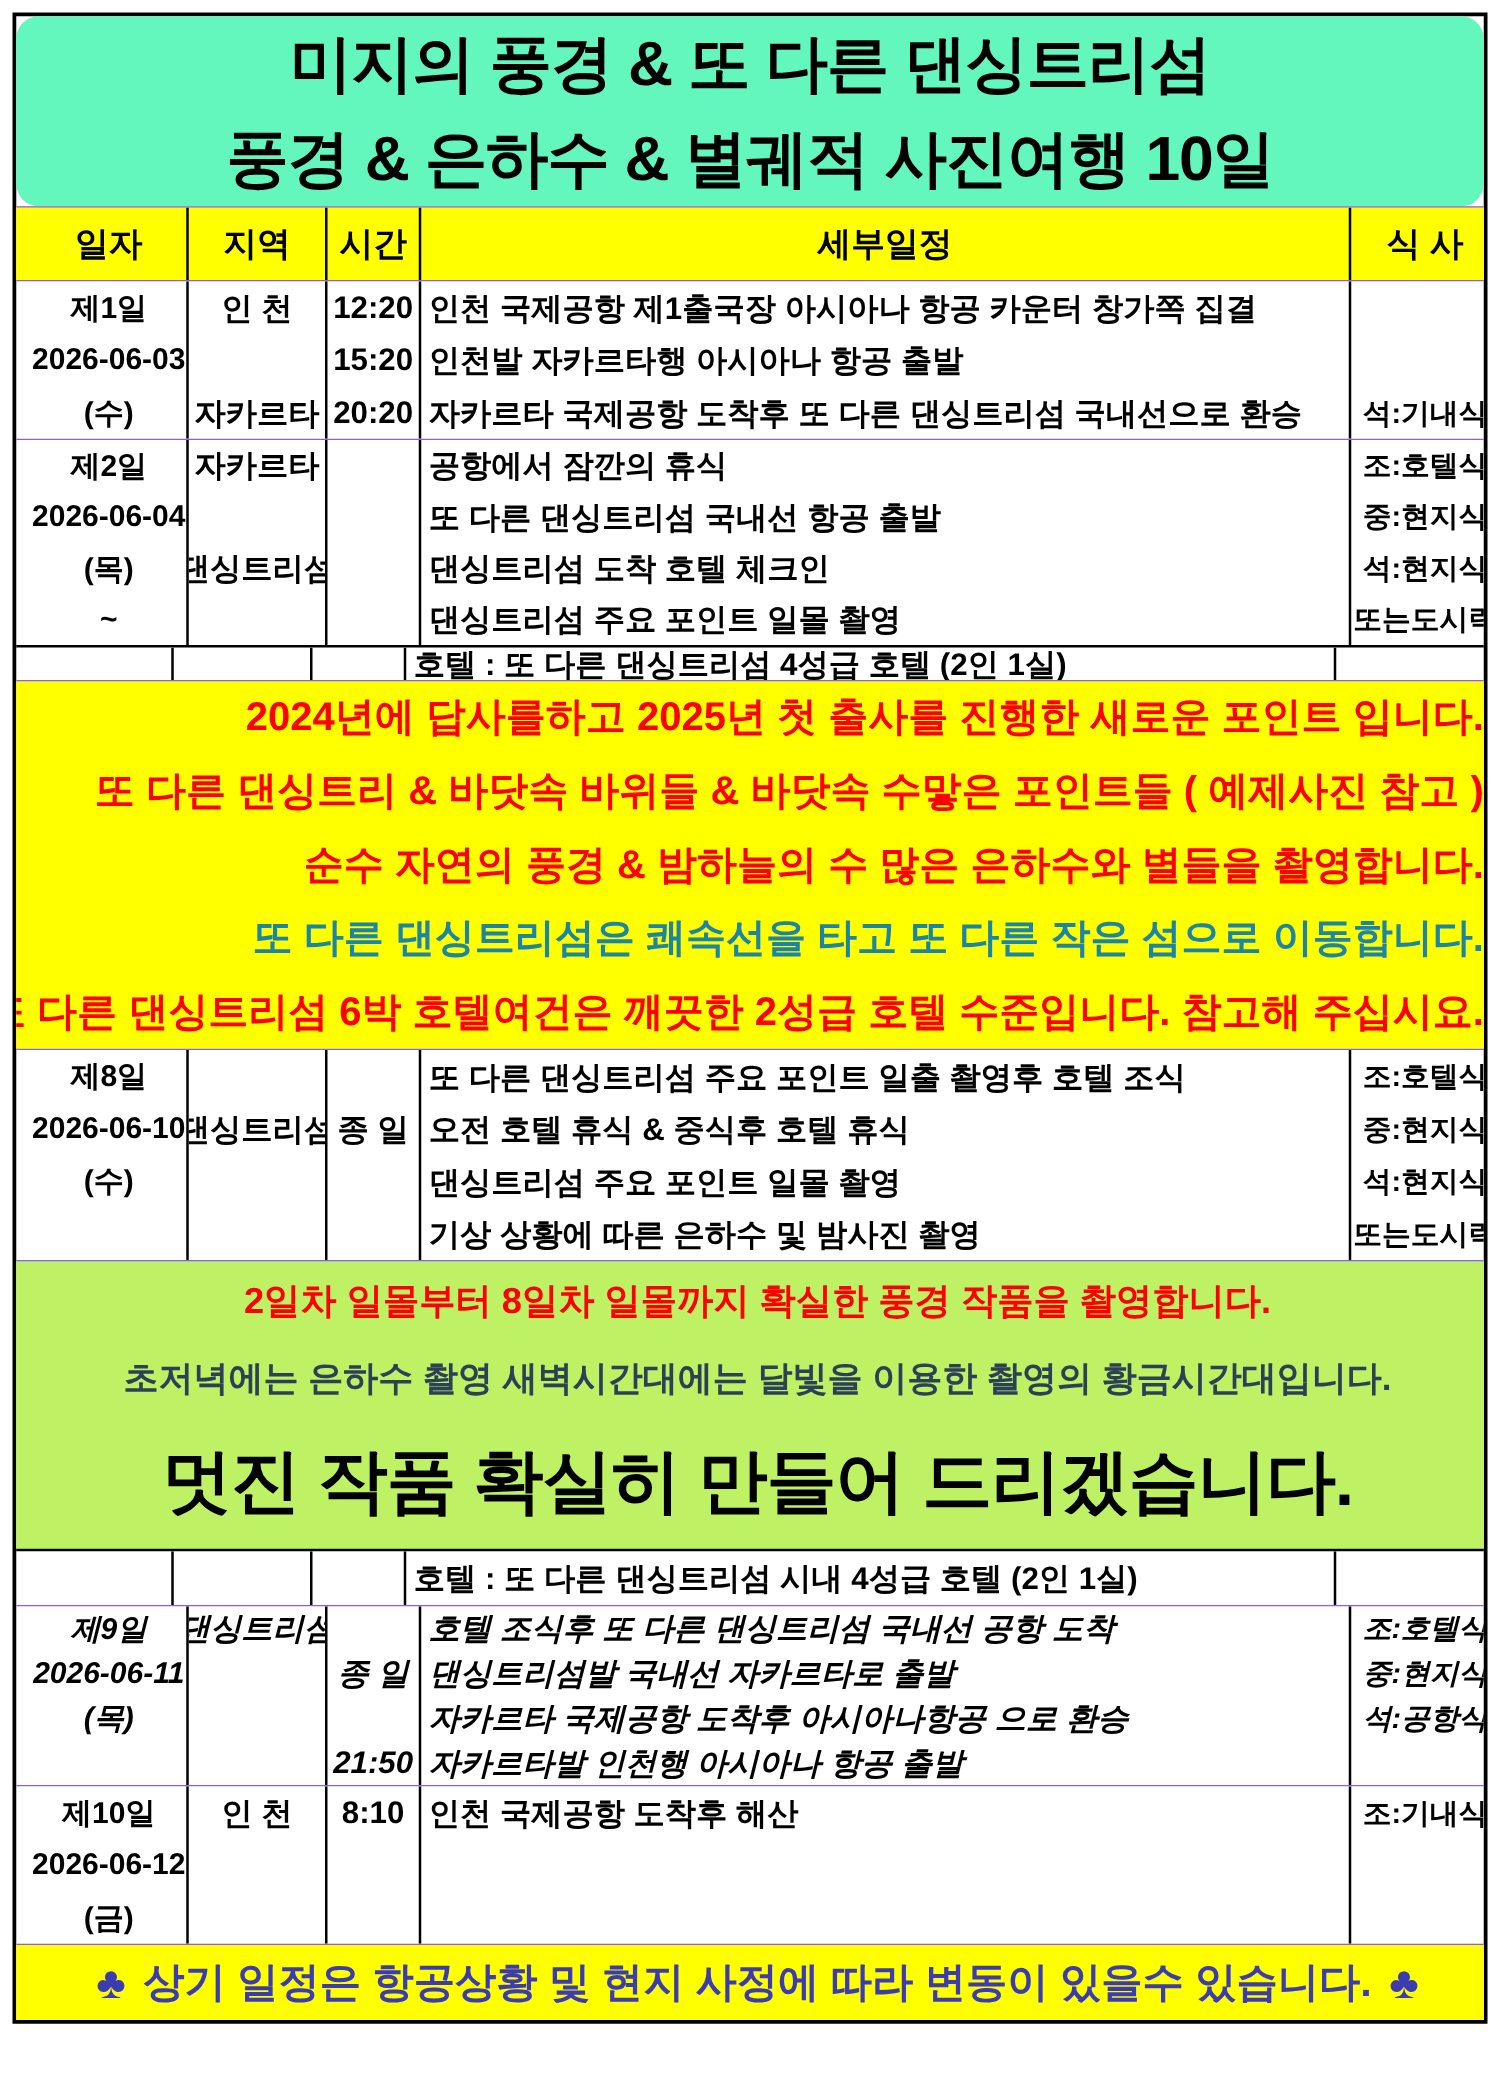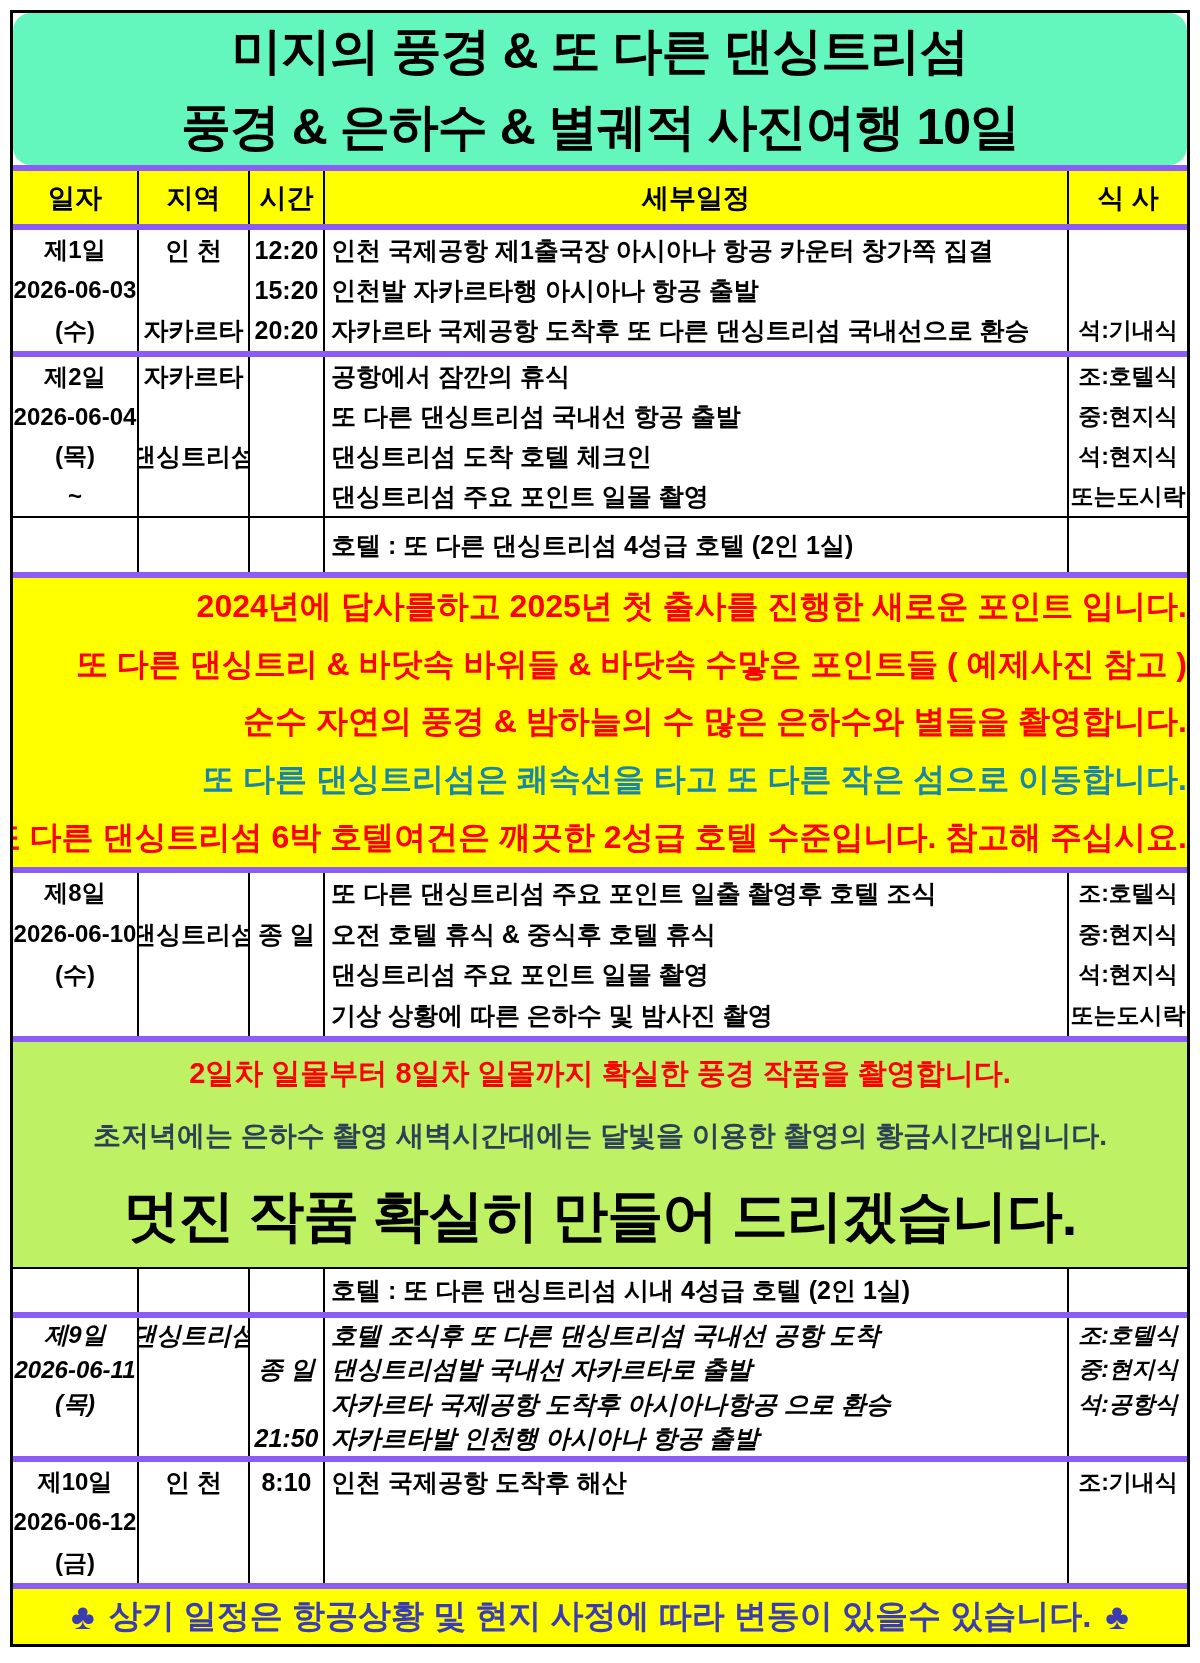--- a/index.html
+++ b/index.html
@@ -11,21 +11,21 @@
     color: #000;
   }
   .sheet {
     position: relative;
     margin: 10px 0 0 10px;
     width: 1180px;
     border: 3px solid #000;
     background: #fff;
   }
   .sec { width: 100%; overflow: hidden; }
-  .bt3 { border-top: 6px solid #8b5cf6; }
+  .bt3 { border-top: 1px solid #8b5cf6; padding-left: 12px; }
   .bt2 { border-top: 2px solid #000; }
 
   
   .sec-title {
     height: 152px;
     background: #63f7be;
     display: flex; flex-direction: column; justify-content: space-around;
     text-align: center;
     border-radius: 18px;
   }
@@ -48,21 +48,21 @@
   .sec-header .ln { font-size: 27px; }
 
   .day-row .c.date .ln  { font-size: 24px; }
   .day-row .c.region .ln{ font-size: 25px; }
   .day-row .c.time .ln  { font-size: 25px; }
   .day-row .c.detail .ln{ font-size: 25px; }
   .day-row .c.meal .ln  { font-size: 23px; }
 
   .sec-day1  { height: 127px; }
   .sec-day2  { height: 165px; }
-  .sec-hotel1{ height: 56px; }
+  .sec-hotel1{ height: 28px; }
   .sec-day8  { height: 169px; }
   .sec-hotel2{ height: 45px; }
   .sec-day9  { height: 144px; font-style: italic; }
   .sec-day10 { height: 127px; }
   .hotel-row .ln { font-size: 25px; }
 
   
   .sec-notice1 {
     height: 295px; background: #ffff00;
     display: flex; flex-direction: column; justify-content: space-around;

